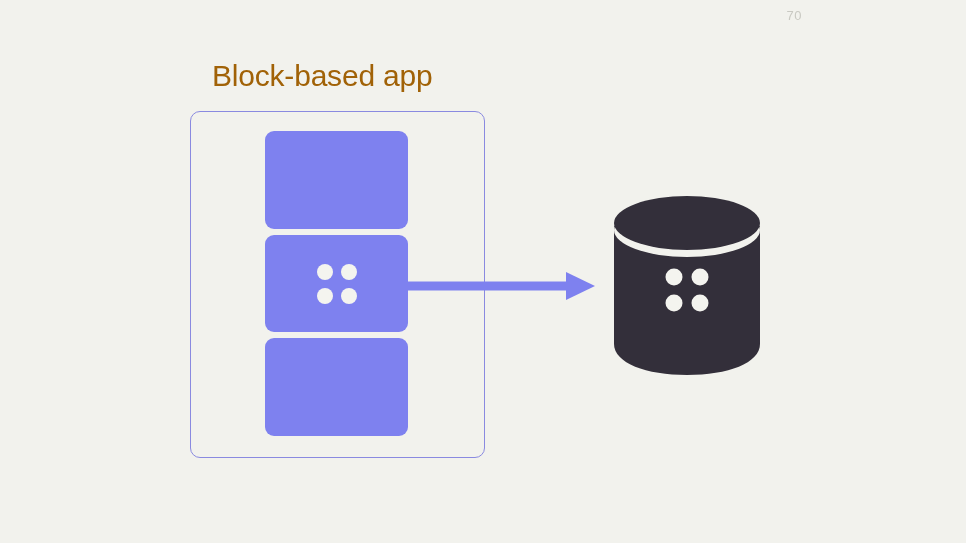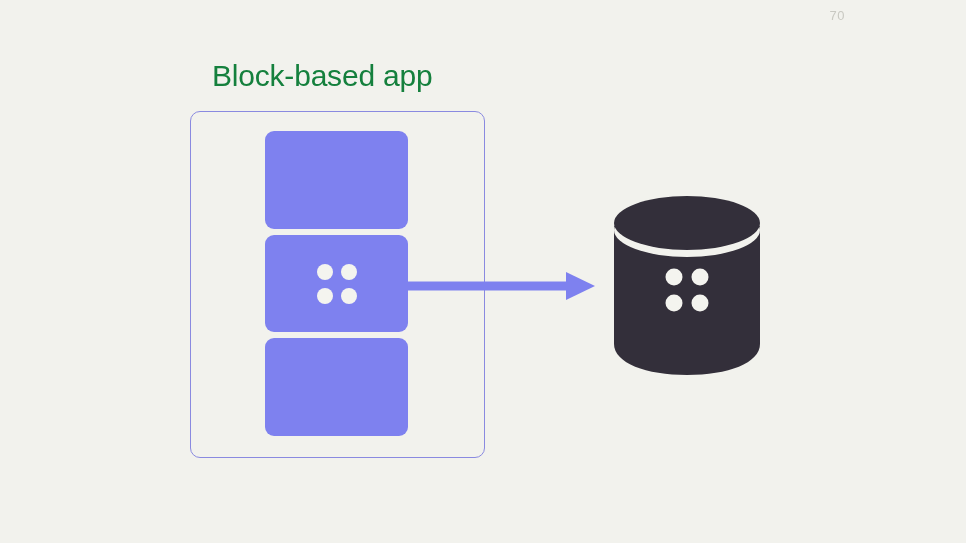--- a/index.html
+++ b/index.html
@@ -13,39 +13,38 @@
     font-family: "Liberation Sans", sans-serif;
     overflow: hidden;
     position: relative;
   }
 
   #slide {
     position: absolute;
     inset: 0;
     width: 820px;
     height: 543px;
-    padding-left: 43px;
   }
 
   
   .page-number {
     position: absolute;
     top: 8px;
     right: 18px;
     font-size: 13px;
     letter-spacing: 0.5px;
     color: #c9c9c2;
     font-family: "Liberation Sans", sans-serif;
     user-select: none;
   }
 
   
   .heading {
     position: absolute;
-    color: #15803d;
+    color: #a16207;
     font-size: 30px;
     font-weight: 500;
     letter-spacing: -0.2px;
     white-space: nowrap;
     font-family: "Liberation Sans", sans-serif;
   }
   #app-title {
     left: 212px;
     top: 59px;
   }

